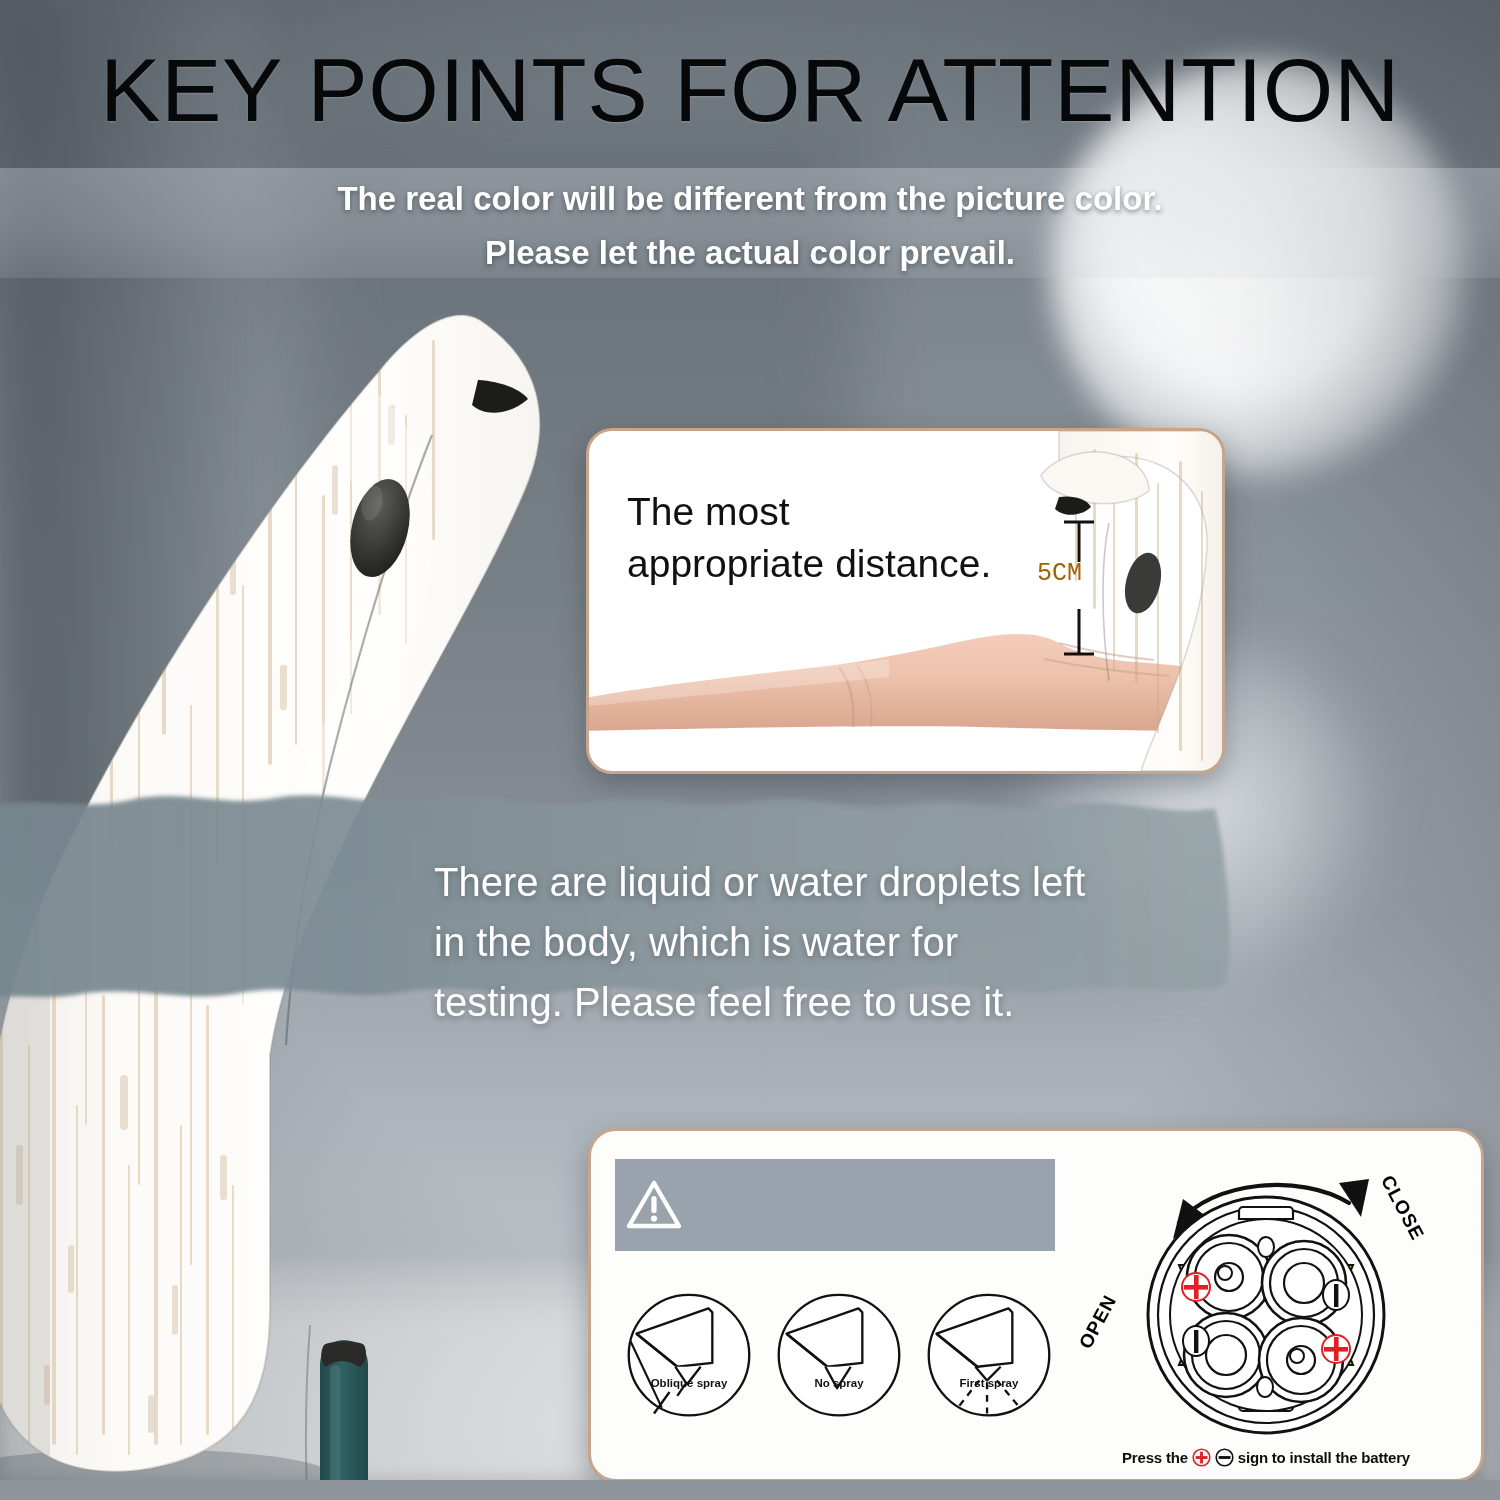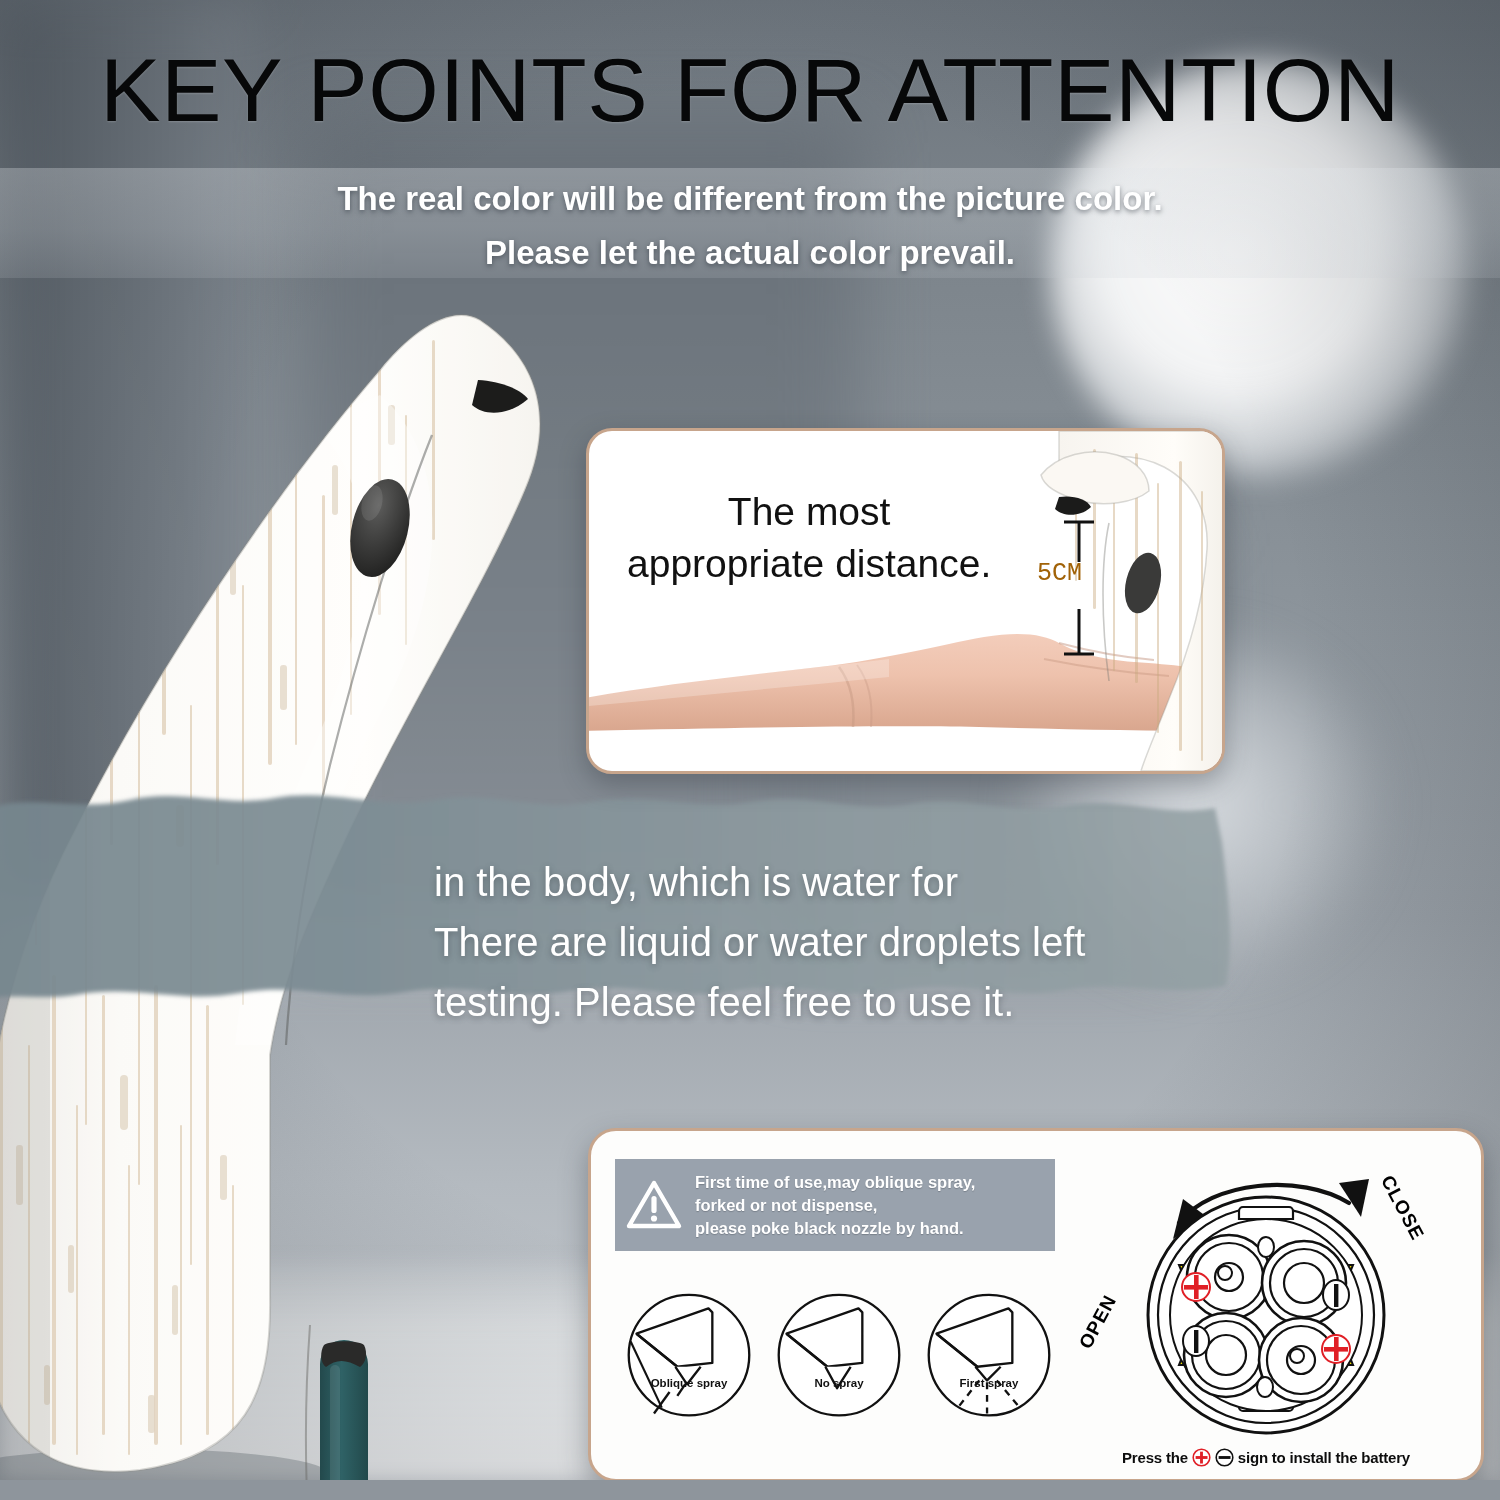--- a/index.html
+++ b/index.html
@@ -88,21 +88,21 @@
   .card-distance{
     position:absolute;left:586px;top:428px;width:633px;height:340px;
     background:#ffffff;border-radius:26px;
     border:3px solid #c7a58c;
     box-shadow:0 10px 26px rgba(40,48,56,.34);
     overflow:hidden;
   }
   .cd-text{
     position:absolute;left:38px;top:55px;
     font-size:39px;line-height:52px;color:#111;
-    font-family:"Liberation Sans",sans-serif;white-space:pre-line;text-align:center;
+    font-family:"Liberation Sans",sans-serif;white-space:pre-line;
   }
 
   
   .card-bottom{
     position:absolute;left:588px;top:1128px;width:890px;height:348px;
     background:#fdfdfc;border-radius:28px;
     border:3px solid #c7a58c;
     box-shadow:0 12px 28px rgba(40,48,56,.36);
     overflow:hidden;
   }
@@ -306,22 +306,22 @@
                L1232,70 C1238,120 1244,170 1236,214
                C1180,226 1130,208 1075,218 C1015,229 970,206 910,218
                C850,230 805,208 745,219 C685,230 640,208 580,219
                C520,230 475,209 415,220 C355,231 310,210 250,221
                C190,232 145,212 85,223 C55,228 25,222 0,226 Z" fill="url(#bandG)"></path>
     </svg>
   </div>
 
   <div style="position:absolute;left:434px;top:852px;width:790px;color:#fff;font-size:40px;line-height:60px;
               font-family:'Liberation Sans',sans-serif;text-shadow:0 2px 6px rgba(50,58,64,.45);">
+    <div>There are liquid or water droplets left</div>
     <div>in the body, which is water for</div>
-    <div>There are liquid or water droplets left</div>
     <div>testing. Please feel free to use it.</div>
   </div>
 
   <div class="card-distance">
     <div class="cd-text">The most
 appropriate distance.</div>
 
     <svg viewBox="0 0 633 340" style="position:absolute;inset:0;width:100%;height:100%">
       <defs>
         <linearGradient id="skinG" x1="0" y1="0" x2="0" y2="1">
@@ -388,23 +388,20 @@
   </div>
 
   <div class="card-bottom">
 
     <div class="warnbox">
       <svg width="58" height="58" viewBox="0 0 58 58">
         <path d="M29,7 L54,50 L4,50 Z" fill="none" stroke="#ffffff" stroke-width="4.4" stroke-linejoin="round"></path>
         <rect x="26.4" y="20" width="5.2" height="17" rx="2.6" fill="#ffffff"></rect>
         <circle cx="29" cy="42.5" r="3.1" fill="#ffffff"></circle>
       </svg>
-      <div class="warn-text">First time of use,may oblique spray,
-forked or not dispense,
-please poke black nozzle by hand.</div>
     </div>
 
     <div class="spray-row">
 
       <div class="spray-cell">
         <svg viewBox="0 0 144 140" style="width:100%;height:100%">
           <circle cx="72" cy="66" r="62" fill="#fff" stroke="#111" stroke-width="2.4"></circle>
           <path d="M18,44 L92,18 L96,22 L96,74 L60,78 L18,44 Z" fill="#fff" stroke="#111" stroke-width="2.4" stroke-linejoin="round"></path>
           <path d="M18,44 L60,78" stroke="#111" stroke-width="2.4" fill="none"></path>
           <path d="M58,78 L70,96 L84,78" fill="#fff" stroke="#111" stroke-width="2.4" stroke-linejoin="round"></path>

